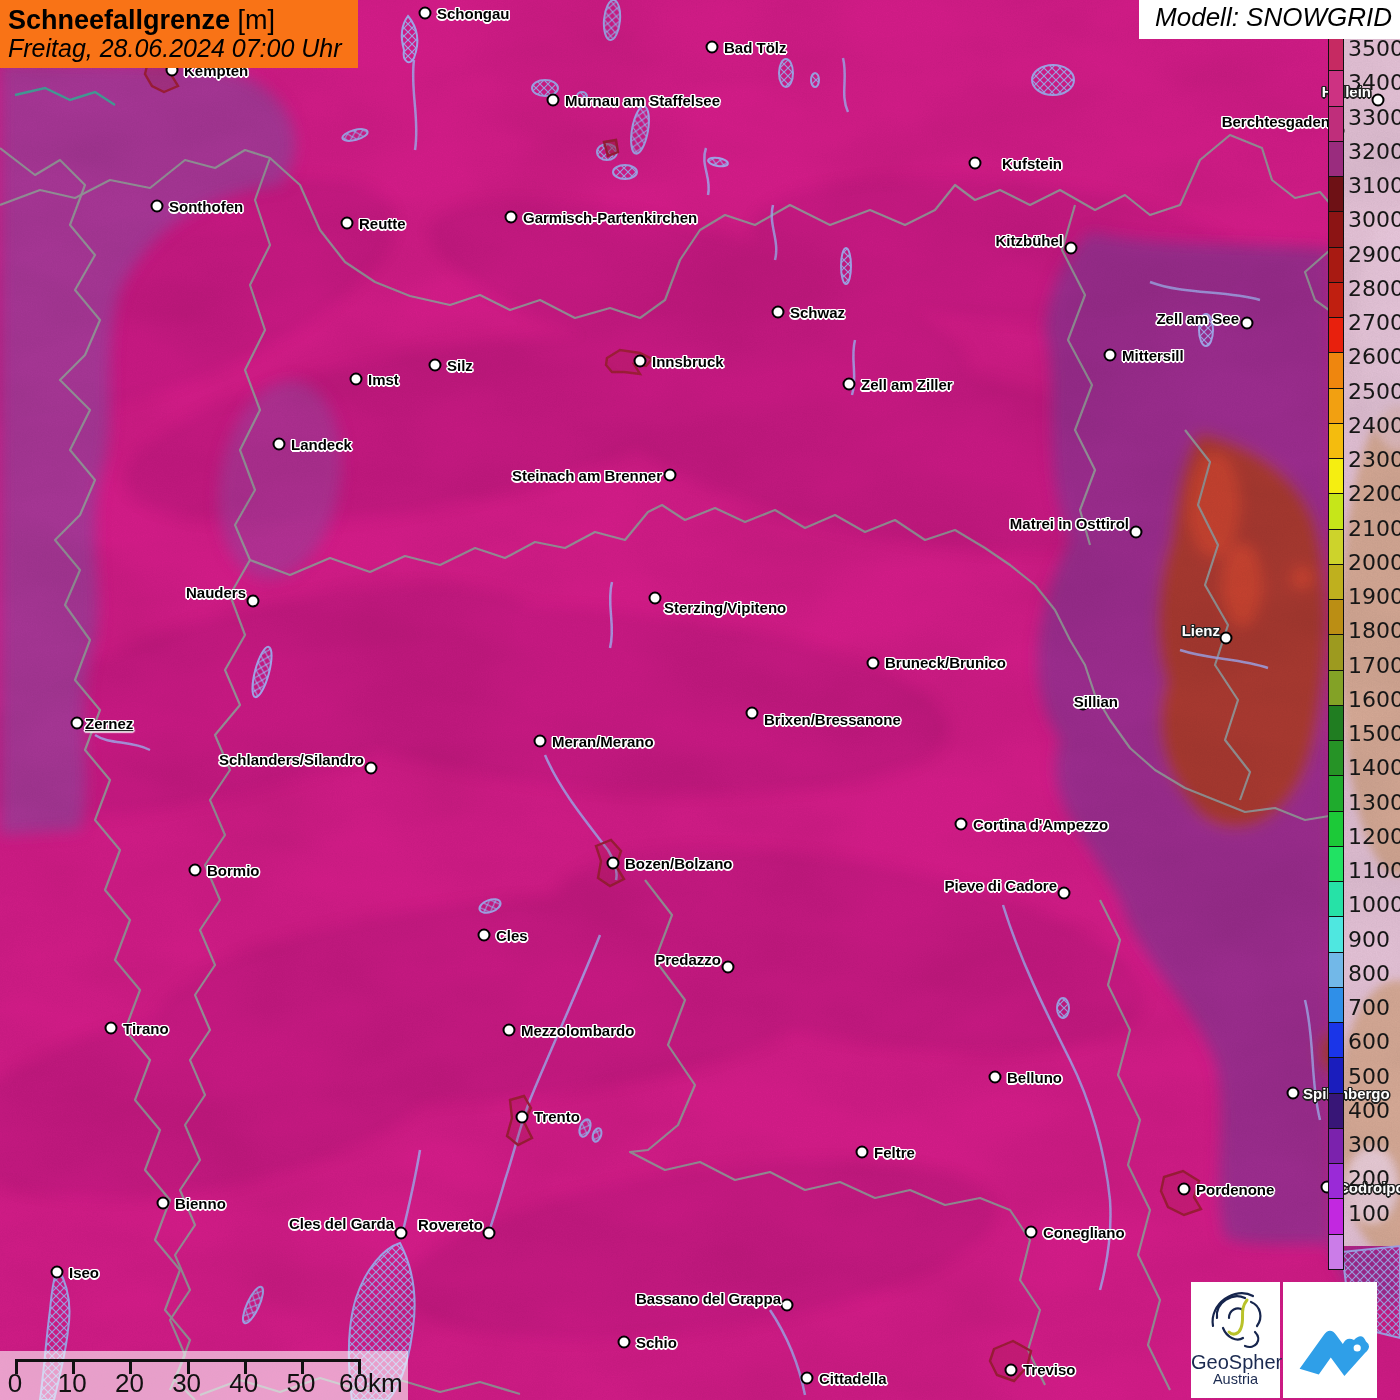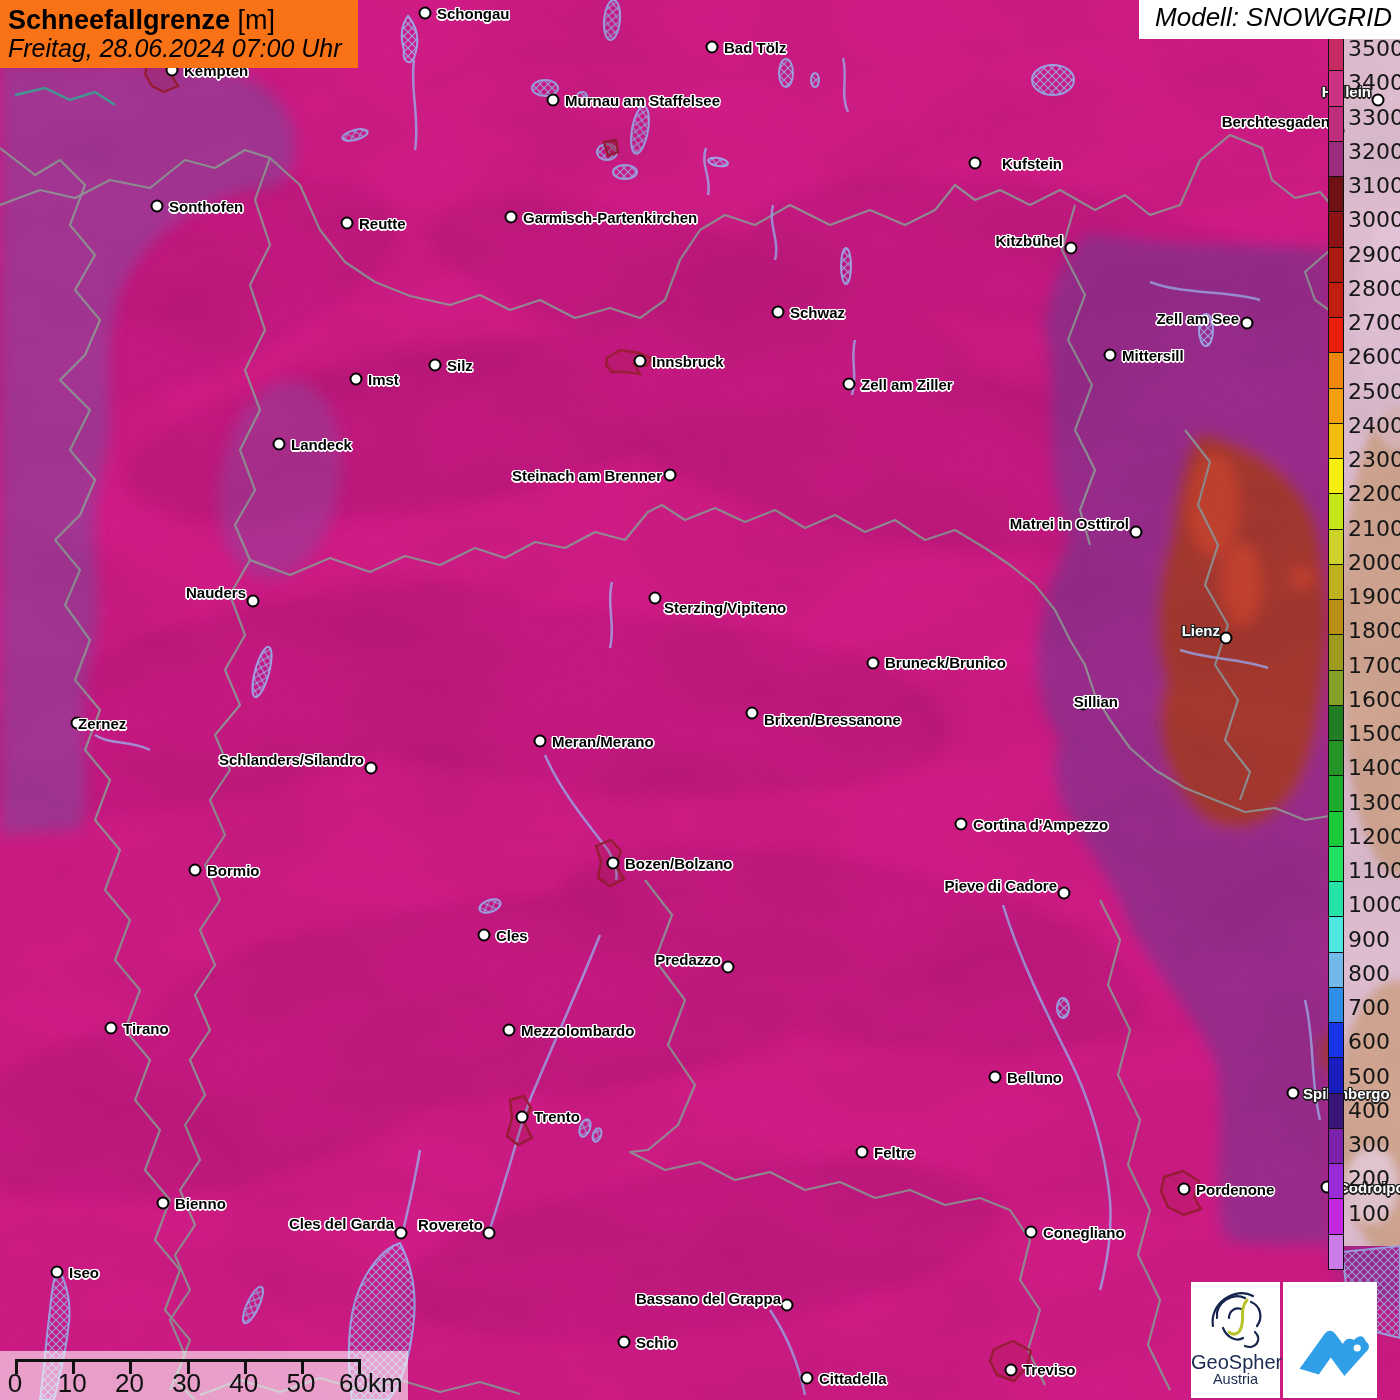--- a/index.html
+++ b/index.html
@@ -235,21 +235,21 @@
       <div class="city-label" style="left: 664px; top: 608px;">Sterzing/Vipiteno</div>
       <div class="city-dot" style="left: 1226px; top: 638px;"></div>
       <div class="city-label r w" style="left: 1220px; top: 631px;">Lienz</div>
       <div class="city-dot" style="left: 873px; top: 663px;"></div>
       <div class="city-label" style="left: 885px; top: 663px;">Bruneck/Brunico</div>
       <div class="city-dot" style="left: 1083px; top: 704px;"></div>
       <div class="city-label r" style="left: 1075px; top: 702px; margin-left: 43px;">Sillian</div>
       <div class="city-dot" style="left: 752px; top: 713px;"></div>
       <div class="city-label" style="left: 764px; top: 704px; margin-top: 16px;">Brixen/Bressanone</div>
       <div class="city-dot" style="left: 77px; top: 723px;"></div>
-      <div class="city-label" style="left: 78px; top: 724px;">Zernez</div>
+      <div class="city-label" style="left: 85px; top: 724px; text-decoration: underline;">Zernez</div>
       <div class="city-dot" style="left: 540px; top: 741px;"></div>
       <div class="city-label" style="left: 552px; top: 742px;">Meran/Merano</div>
       <div class="city-dot" style="left: 371px; top: 768px;"></div>
       <div class="city-label r" style="left: 364px; top: 760px;">Schlanders/Silandro</div>
       <div class="city-dot" style="left: 961px; top: 824px;"></div>
       <div class="city-label" style="left: 973px; top: 825px;">Cortina d'Ampezzo</div>
       <div class="city-dot" style="left: 613px; top: 863px;"></div>
       <div class="city-label" style="left: 625px; top: 864px;">Bozen/Bolzano</div>
       <div class="city-dot" style="left: 195px; top: 870px;"></div>
       <div class="city-label" style="left: 207px; top: 871px;">Bormio</div>

